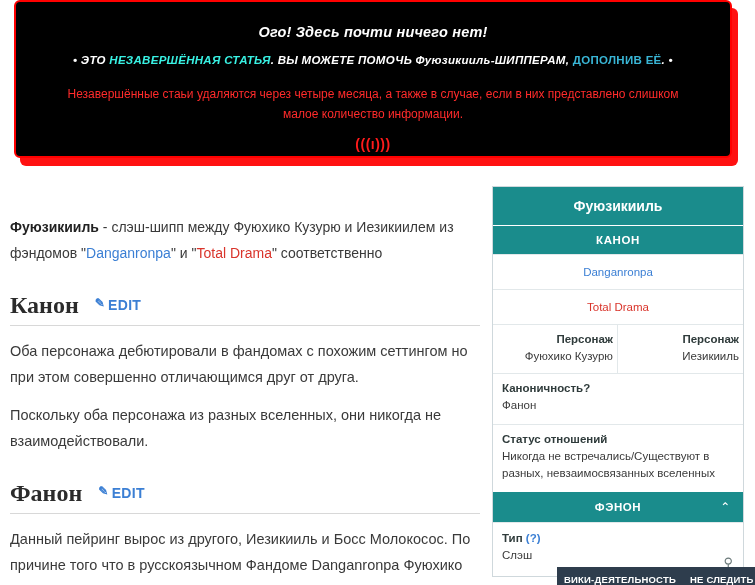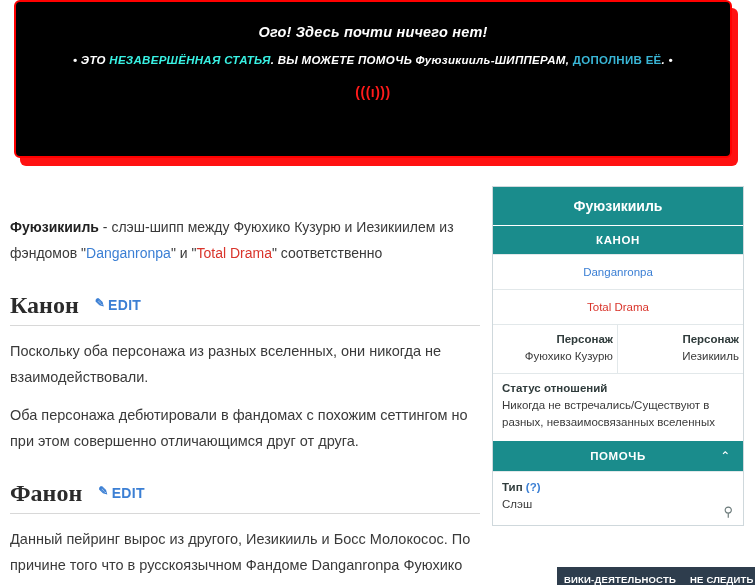--- a/index.html
+++ b/index.html
@@ -241,36 +241,37 @@
 </head>
 <body>
 
 <div class="banner-wrap">
   <div class="banner-shadow"></div>
   <div class="banner">
     <div class="banner-line1">Ого! Здесь почти ничего нет!</div>
     <div class="banner-line2">
       <span class="plain">• ЭТО </span><span class="em">НЕЗАВЕРШЁННАЯ СТАТЬЯ</span><span class="plain">. ВЫ МОЖЕТЕ ПОМОЧЬ Фуюзикииль-ШИППЕРАМ, </span><span class="link">ДОПОЛНИВ ЕЁ</span><span class="plain">. •</span>
     </div>
+    <div class="banner-line3">Незавершённые стаьи удаляются через четыре месяца, а также в случае, если в них представлено слишком малое количество информации.</div>
     <div class="banner-siren">(((ı)))</div>
   </div>
 </div>
 
 <div class="content">
 
   <p class="lead">
     <b>Фуюзикииль</b><span> - слэш-шипп между Фуюхико Кузурю и Иезикиилем из фэндомов "</span><span class="l-blue">Danganronpa</span><span>" и "</span><span class="l-red">Total Drama</span><span>" соответственно</span>
   </p>
 
   <h2 class="section">
     <span>Канон</span>
     <span class="edit-link"><span class="edit-pencil">✎</span><span>EDIT</span></span>
   </h2>
+  <p class="para">Оба персонажа дебютировали в фандомах с похожим сеттингом но при этом совершенно отличающимся друг от друга.</p>
   <p class="para">Поскольку оба персонажа из разных вселенных, они никогда не взаимодействовали.</p>
-  <p class="para">Оба персонажа дебютировали в фандомах с похожим сеттингом но при этом совершенно отличающимся друг от друга.</p>
 
   <h2 class="section">
     <span>Фанон</span>
     <span class="edit-link"><span class="edit-pencil">✎</span><span>EDIT</span></span>
   </h2>
   <p class="para">Данный пейринг вырос из другого, Иезикииль и Босс Молокосос. По причине того что в русскоязычном Фандоме Danganronpa Фуюхико иногда называют Боссом Молокососом.</p>
 </div>
 
 <div class="infobox">
   <div class="ib-title">Фуюзикииль</div>
@@ -287,28 +288,32 @@
     <div>
       <span class="ib-lbl">Персонаж</span>
       <span class="ib-val">Фуюхико Кузурю</span>
     </div>
     <div>
       <span class="ib-lbl">Персонаж</span>
       <span class="ib-val">Иезикииль</span>
     </div>
   </div>
 
+  <div class="ib-block">
+    <span class="ib-lbl">Каноничность?</span>
+    <span class="ib-val">Фанон</span>
+  </div>
 
   <div class="ib-block">
     <span class="ib-lbl">Статус отношений</span>
     <span class="ib-val">Никогда не встречались/Существуют в разных, невзаимосвязанных вселенных</span>
   </div>
 
   <div class="ib-collapse">
-    <span>ПОМОЧЬ</span>
+    <span>ФЭНОН</span>
     <span class="chev">⌃</span>
   </div>
 
   <div class="ib-type">
     <span class="ib-lbl">
       <span>Тип</span>
       <span class="q-mark">(?)</span>
     </span>
     <span class="ib-val">Слэш</span>
     <span class="pin-icon">⚲</span>

